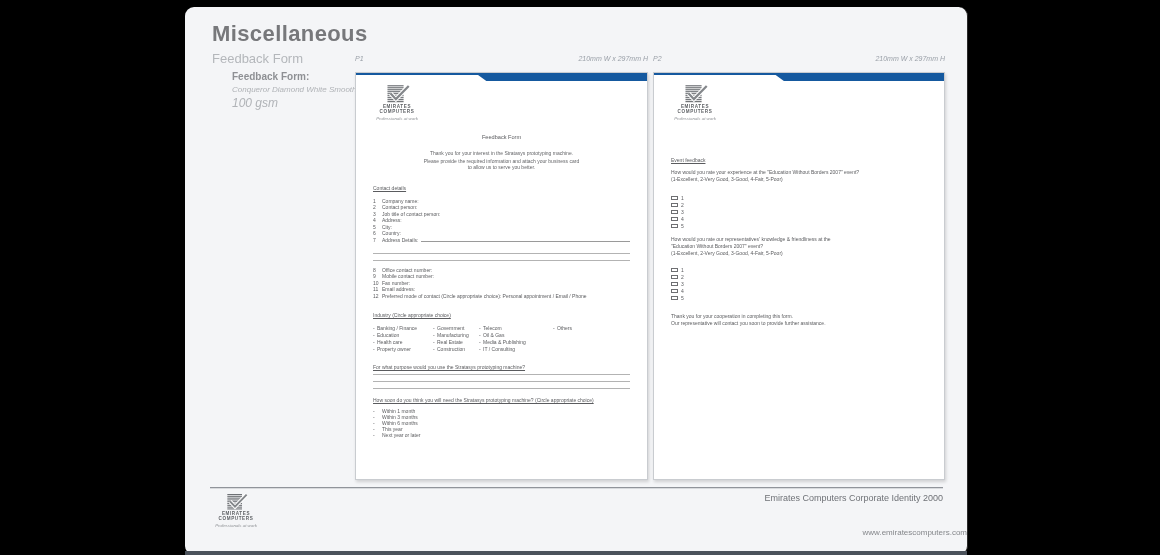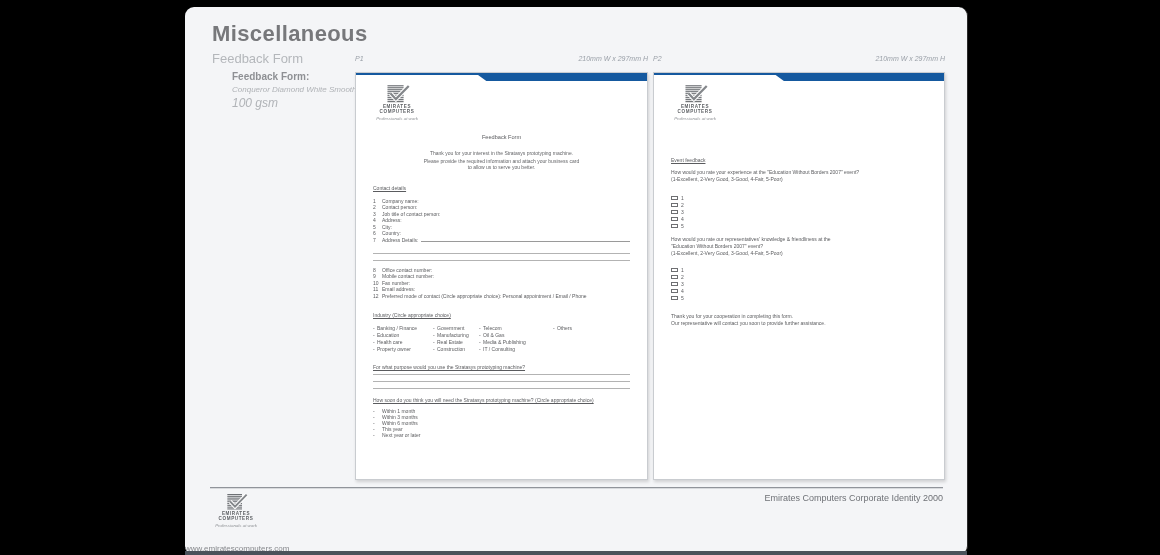--- a/index.html
+++ b/index.html
@@ -53,21 +53,21 @@
   .li-dashwide { line-height:6px; }
 
   .li-checkbox { display:flex; align-items:center; gap:3px; font-size:5px; color:var(--ink); height:7px; }
   .cbox { width:7px; height:4px; border:0.8px solid #6e6f72; flex:none; background:#fff; }
 
   .p2-par { position:absolute; font-size:5px; line-height:7px; color:var(--ink); white-space:nowrap; }
 
   
   .sep     { position:absolute; left:25px; width:733px; top:480px; height:2px; background:#90949a; border-bottom:1px solid #d8dadd; }
   .credit  { position:absolute; left:25px; width:733px; top:486px; text-align:right; font-size:9px; color:#6f7277; }
-  .website { position:absolute; left:0; width:100%; top:521px; text-align:left; font-size:8px; color:#85878b;margin-top:16px; }
+  .website { position:absolute; left:0; width:100%; top:521px; text-align:right; font-size:8px; color:#85878b; }
   .bottom-bar { position:absolute; left:0; right:0; bottom:0; height:4px; background:#4b525b; }
 </style>
 </head>
 <body>
 
 <div class="stage">
   <div class="slide">
 
     <div class="main-title">Miscellaneous</div>
     <div class="main-sub">Feedback Form</div>

